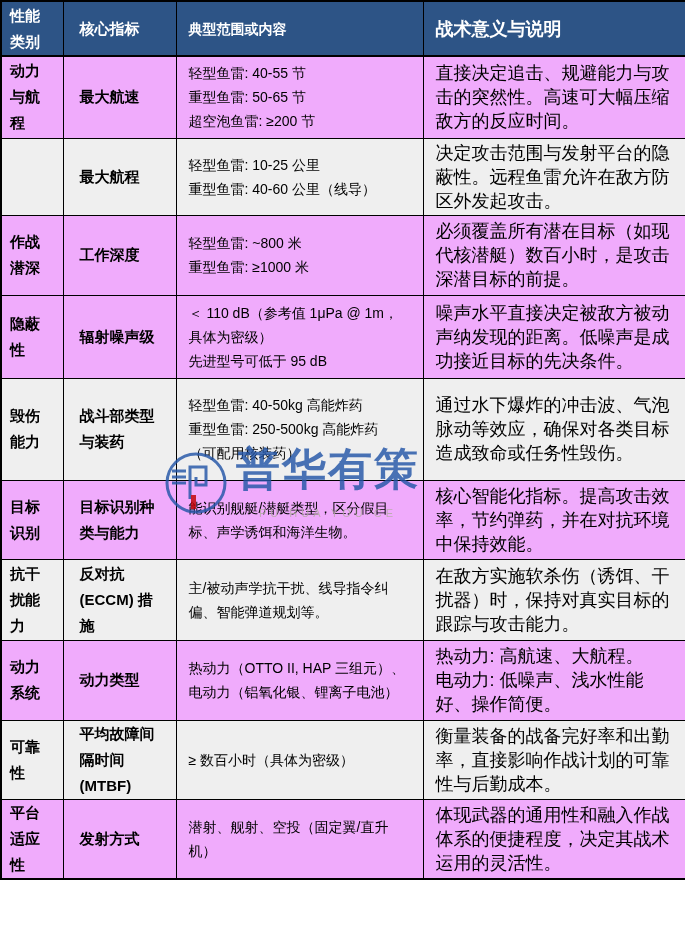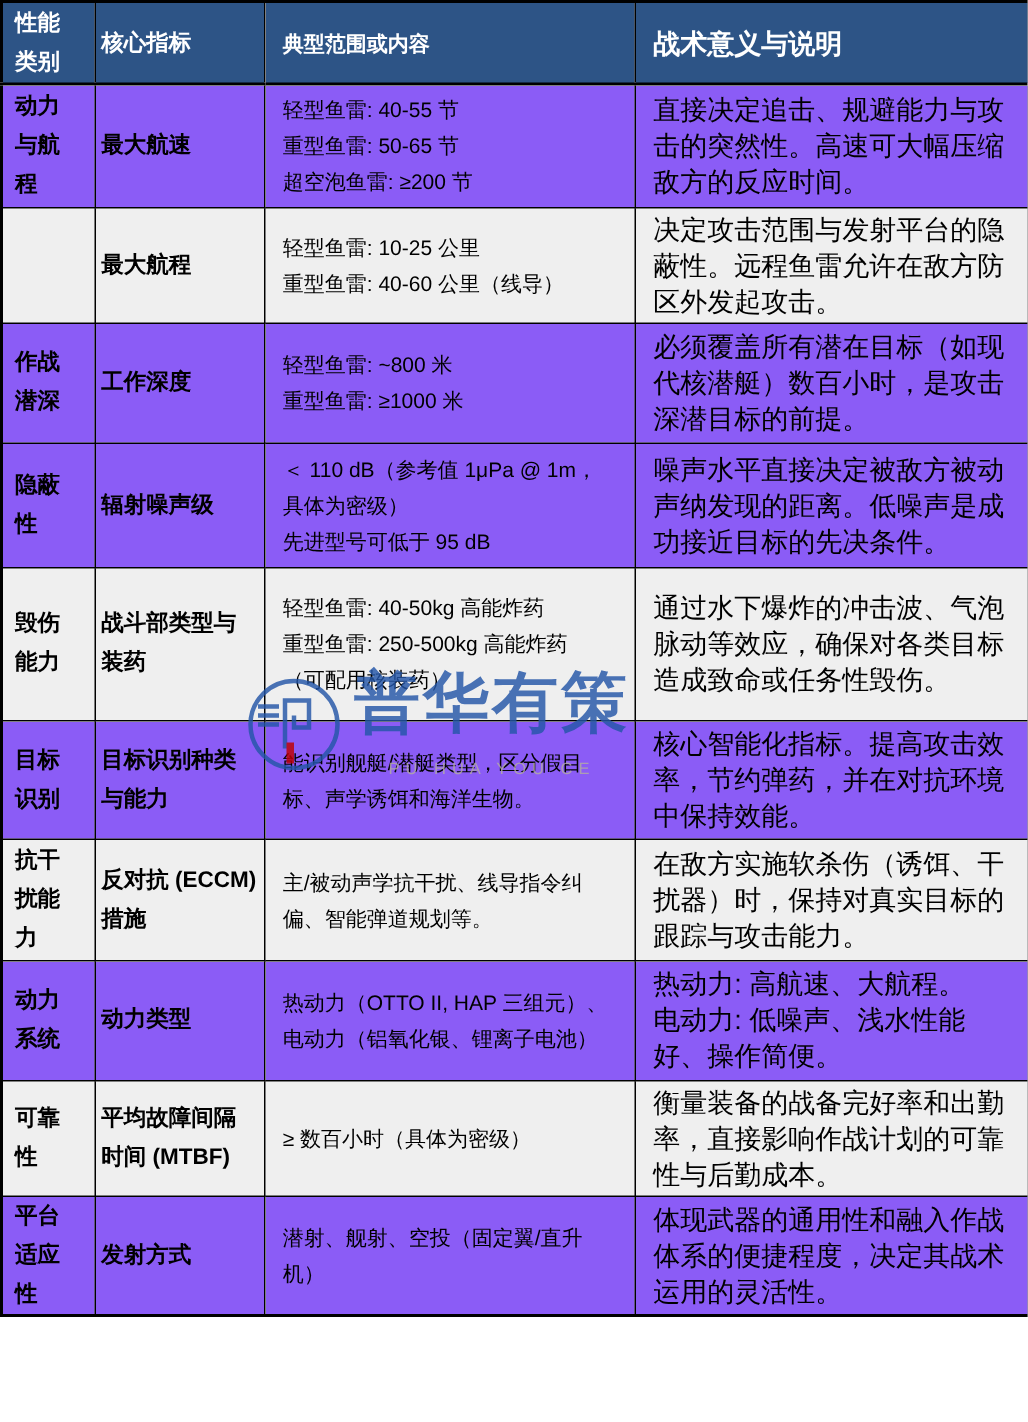--- a/index.html
+++ b/index.html
@@ -13,25 +13,25 @@
   }
   td,th{
     border:1px solid #000;vertical-align:middle;overflow:hidden;
     white-space:pre-line;text-align:left;box-sizing:border-box;
   }
   thead th{
     background:#2d5486;color:#ffffff;font-weight:bold;font-size:15px;line-height:24px;
     border-bottom:2px solid #000;
   }
   .c1{width:62px;padding:0 8px;font-weight:bold;font-size:15px;line-height:26px;}
-  .c2{width:113px;padding:0 4px;font-weight:bold;font-size:15px;line-height:26px;}
+  .c2{width:113px;padding:0 16px;font-weight:bold;font-size:15px;line-height:26px;}
   .c3{width:247px;padding:2px 12px;font-size:14px;line-height:24px;margin-left:11px;}
   .c4{width:263px;padding:2px 12px;font-size:18px;line-height:24px;}
   tr.alt td{background:#efefef;}
-  tr td{background:#8b5cf6;}
+  tr td{background:#f0abfc;}
   
   .watermark{
     position:absolute;left:164px;top:446px;display:flex;align-items:center;gap:8px;
     opacity:.82;pointer-events:none;z-index:5;
   }
   .wm-texts{display:flex;flex-direction:column;align-items:center;gap:16px;}
   .wm-cn{
     font-size:44px;font-weight:bold;color:#2456a8;letter-spacing:2px;line-height:46px;
     white-space:nowrap;
   }

